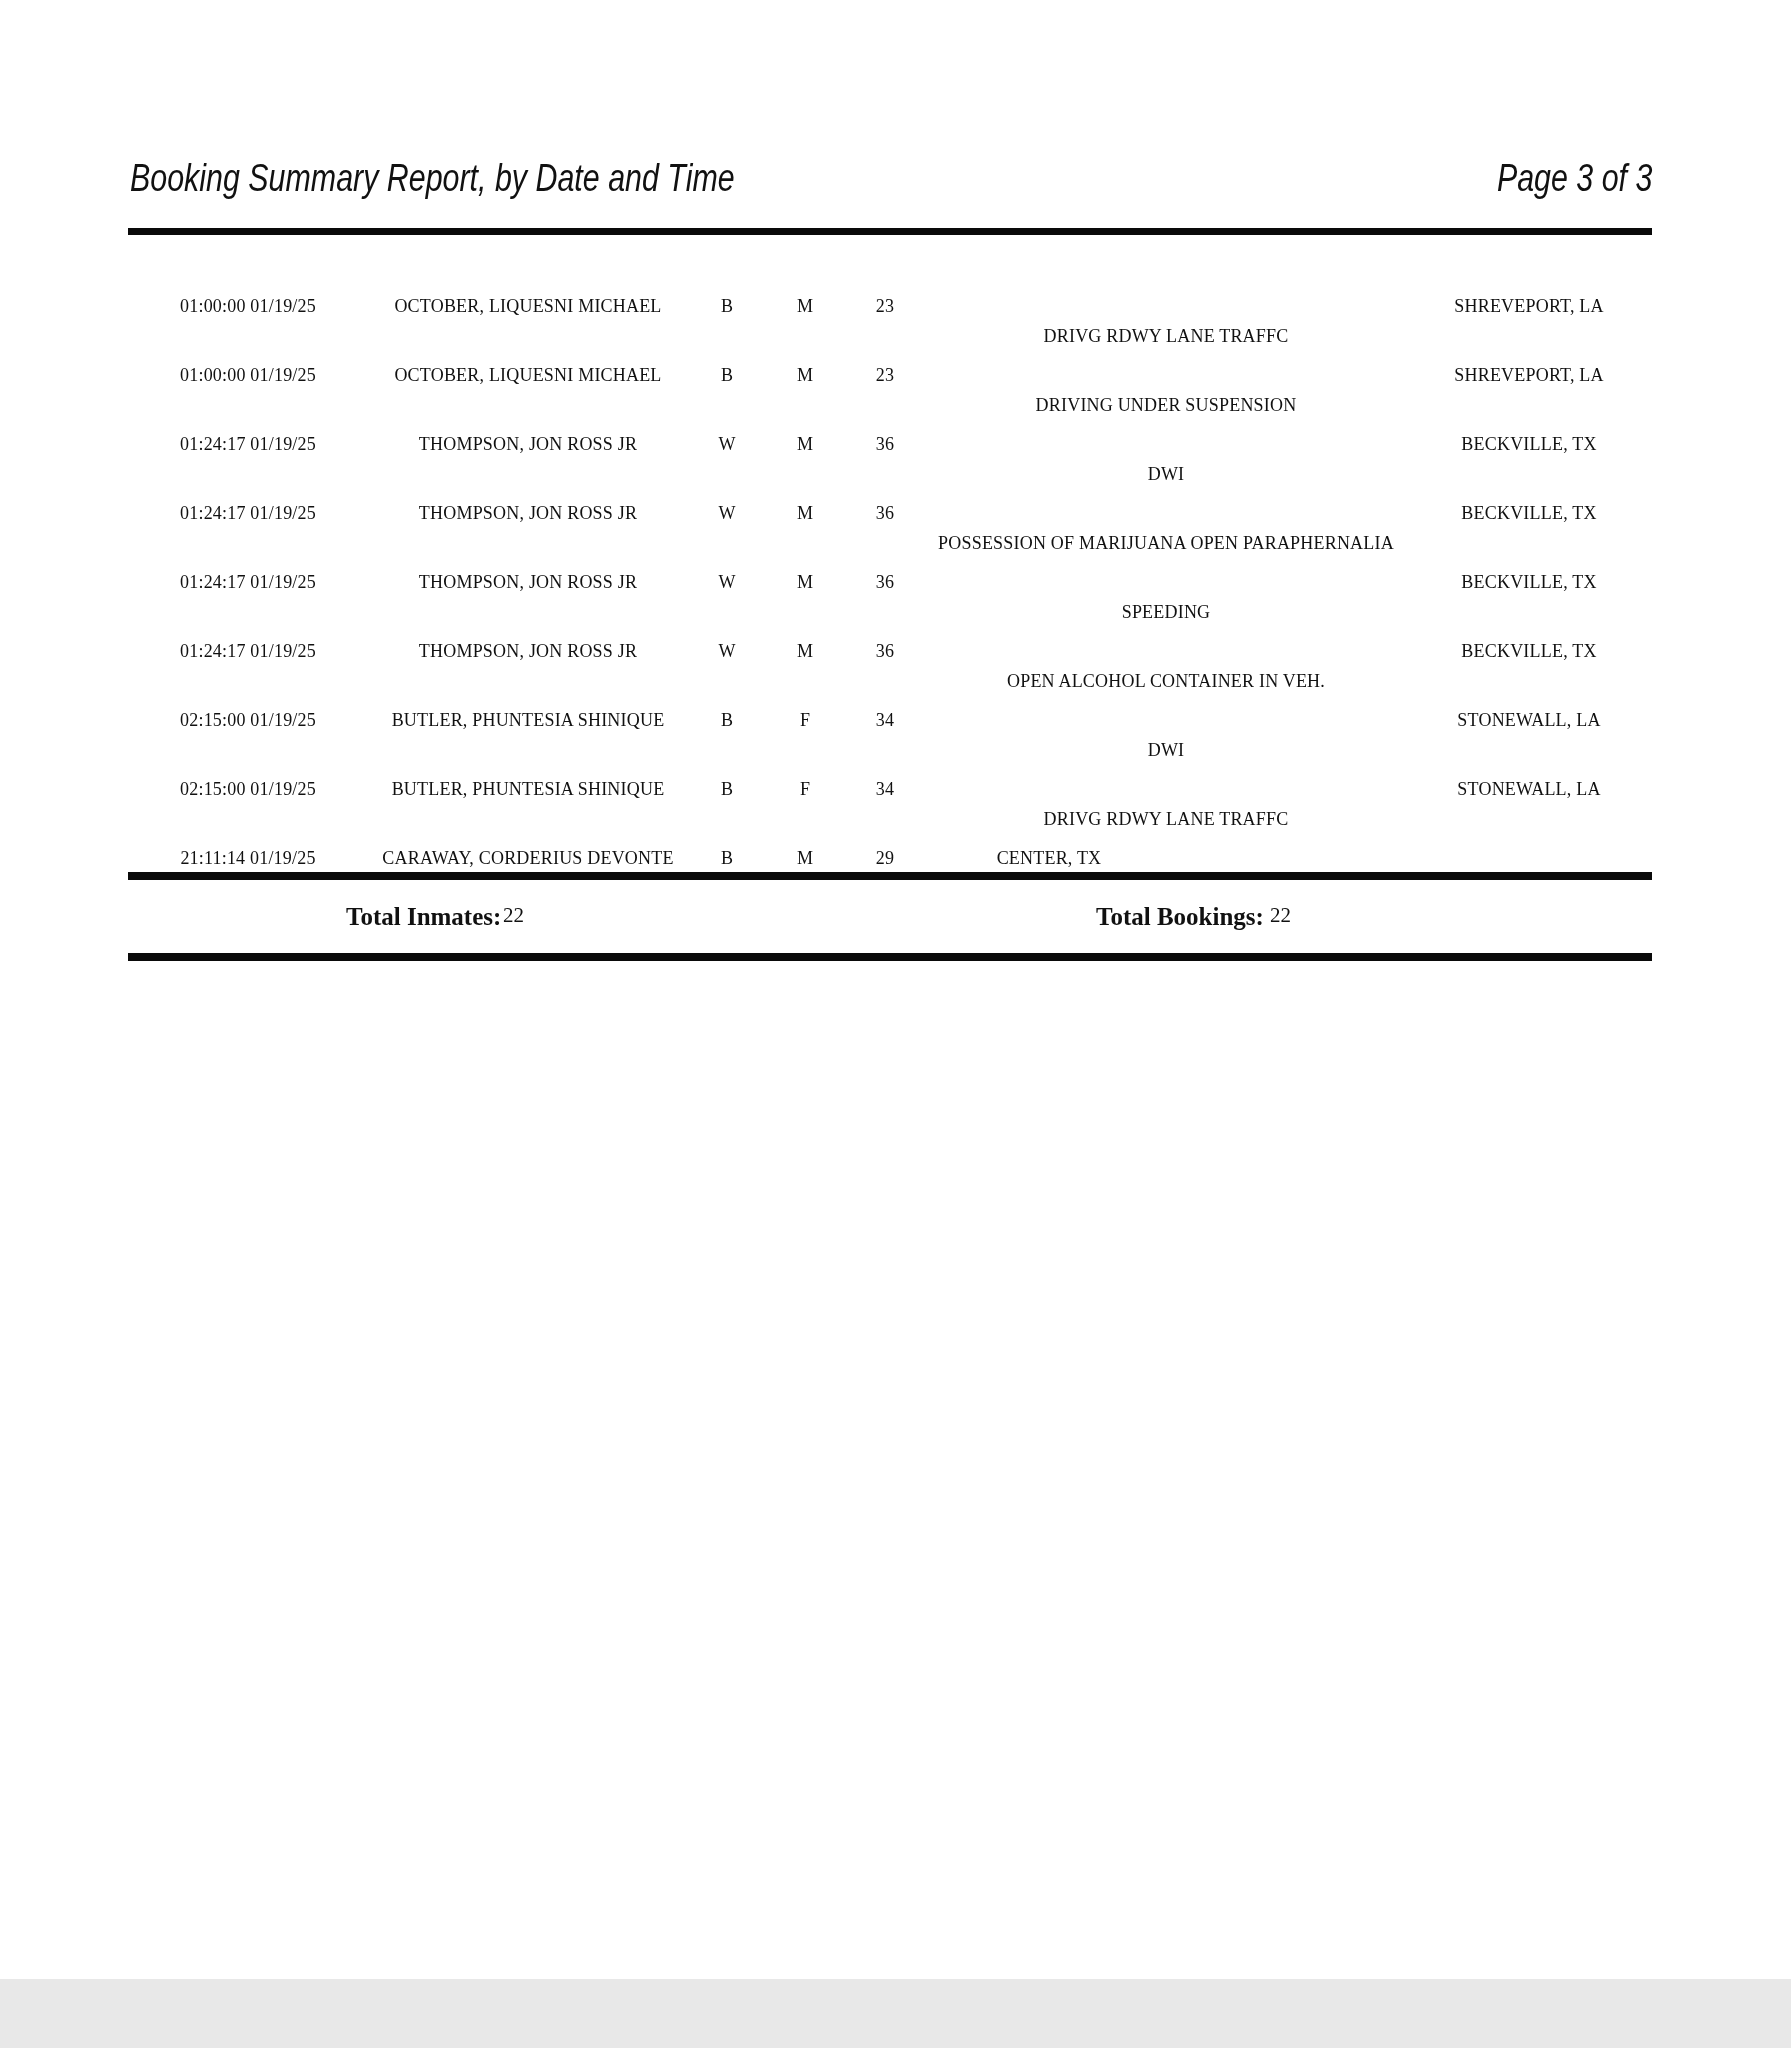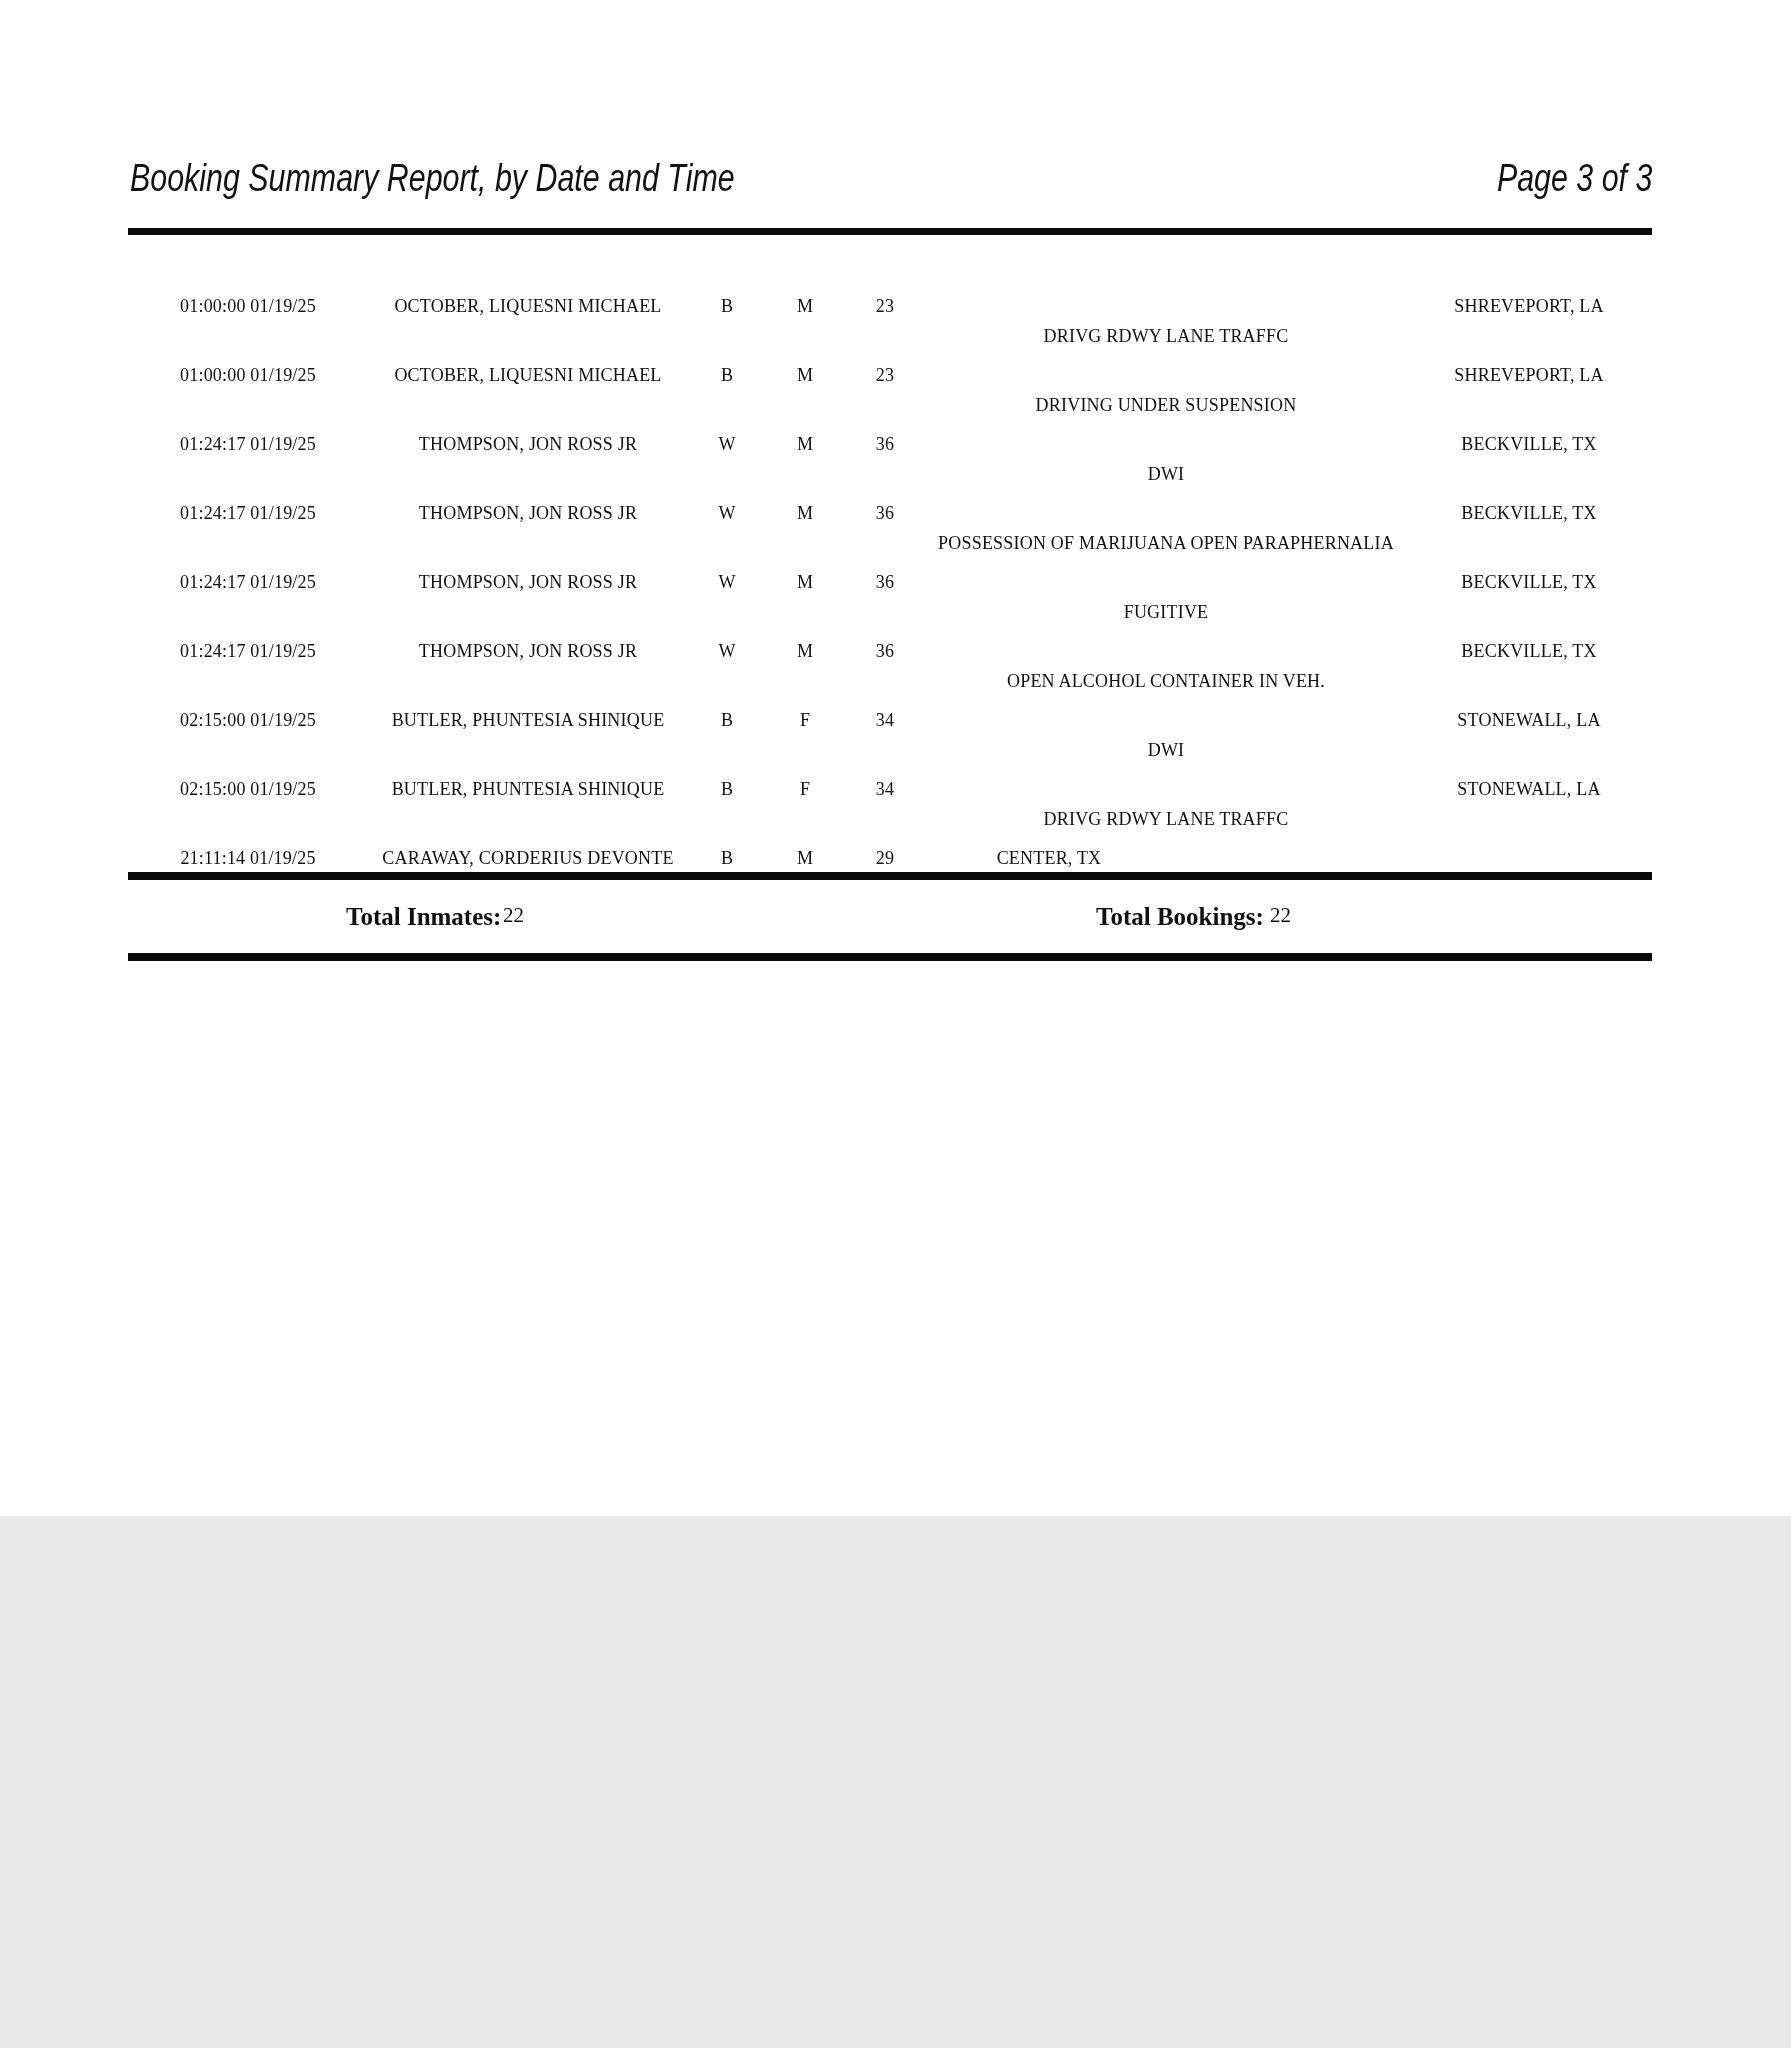--- a/index.html
+++ b/index.html
@@ -3,21 +3,21 @@
 <meta charset="utf-8">
 <style>
   html, body {
     margin: 0;
     padding: 0;
     background: #e8e8e8;
   }
   .page {
     position: relative;
     width: 1791px;
-    height: 1516px;
+    height: 1979px;
     background: #ffffff;
     font-family: "Liberation Serif", serif;
     color: #111111;
     overflow: hidden;
   }
   
   .report-title {
     position: absolute;
     left: 130px;
     top: 158px;
@@ -145,21 +145,21 @@
         <div class="cell c-age">36</div>
         <div class="cell c-charge">POSSESSION OF MARIJUANA OPEN PARAPHERNALIA</div>
         <div class="cell c-city">BECKVILLE, TX</div>
       </div>
       <div class="row">
         <div class="cell c-time">01:24:17 01/19/25</div>
         <div class="cell c-name">THOMPSON, JON ROSS JR</div>
         <div class="cell c-race">W</div>
         <div class="cell c-sex">M</div>
         <div class="cell c-age">36</div>
-        <div class="cell c-charge">FUGITIVE</div>
+        <div class="cell c-charge">SPEEDING</div>
         <div class="cell c-city">BECKVILLE, TX</div>
       </div>
       <div class="row">
         <div class="cell c-time">01:24:17 01/19/25</div>
         <div class="cell c-name">THOMPSON, JON ROSS JR</div>
         <div class="cell c-race">W</div>
         <div class="cell c-sex">M</div>
         <div class="cell c-age">36</div>
         <div class="cell c-charge">OPEN ALCOHOL CONTAINER IN VEH.</div>
         <div class="cell c-city">BECKVILLE, TX</div>

